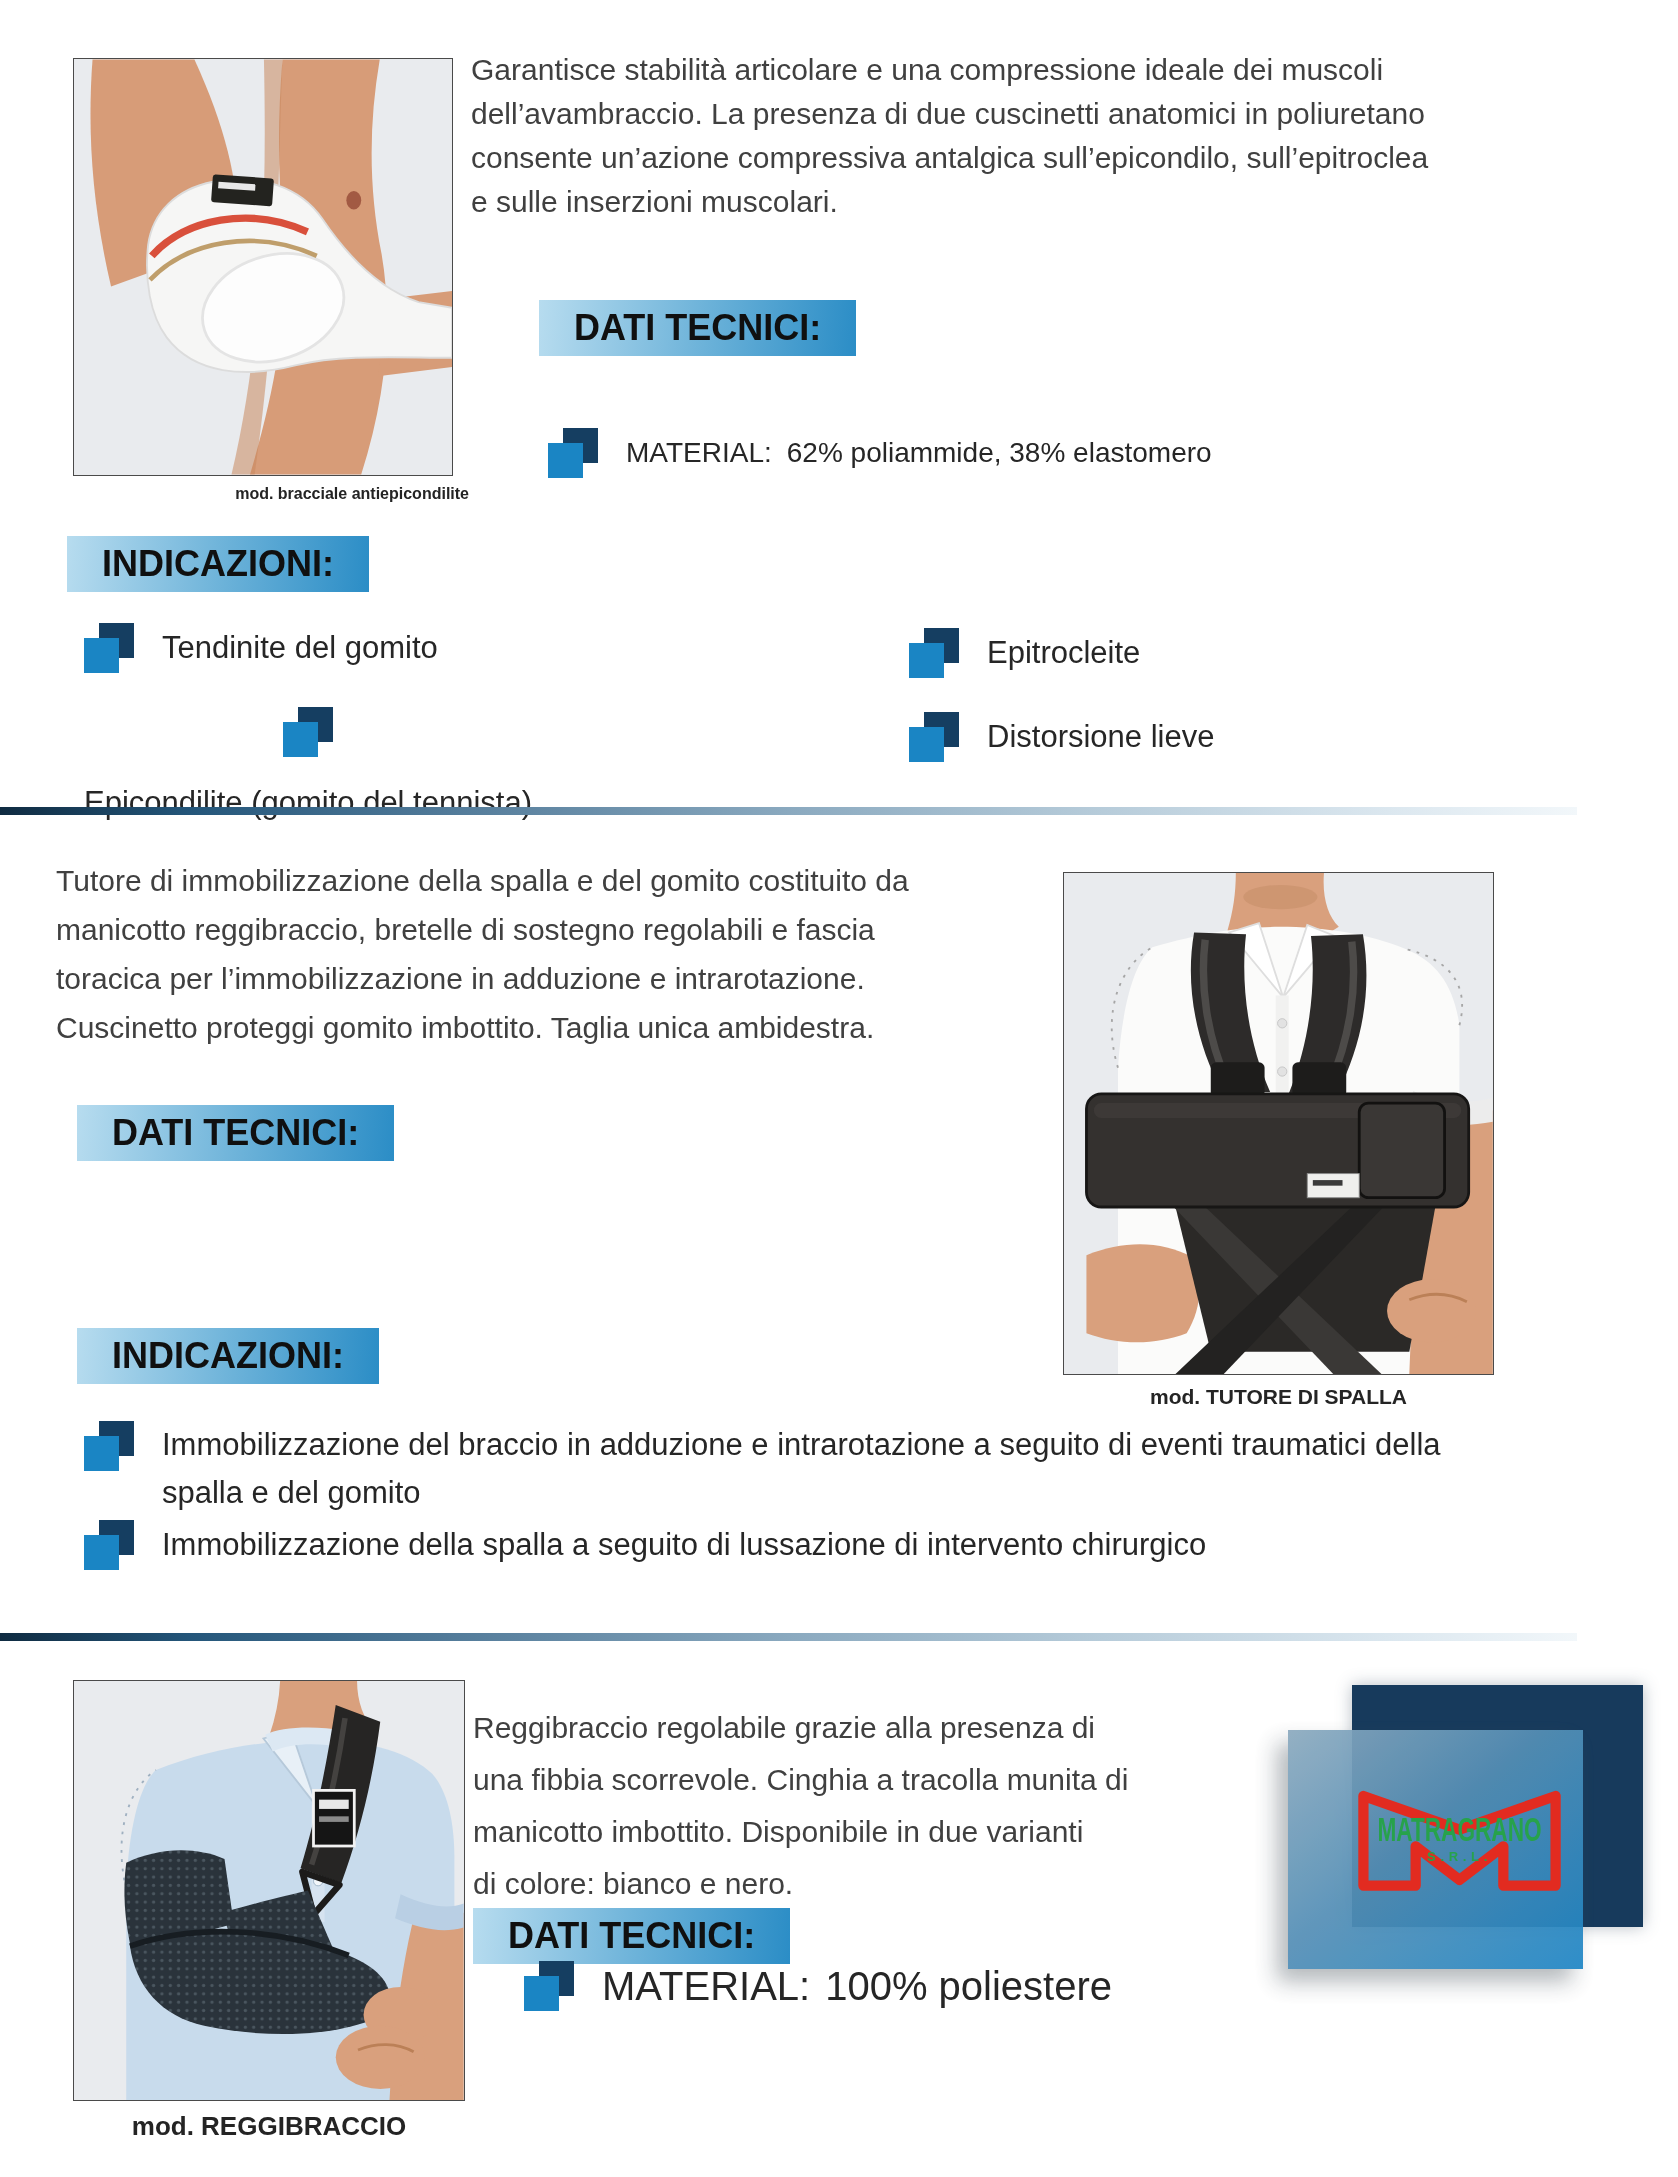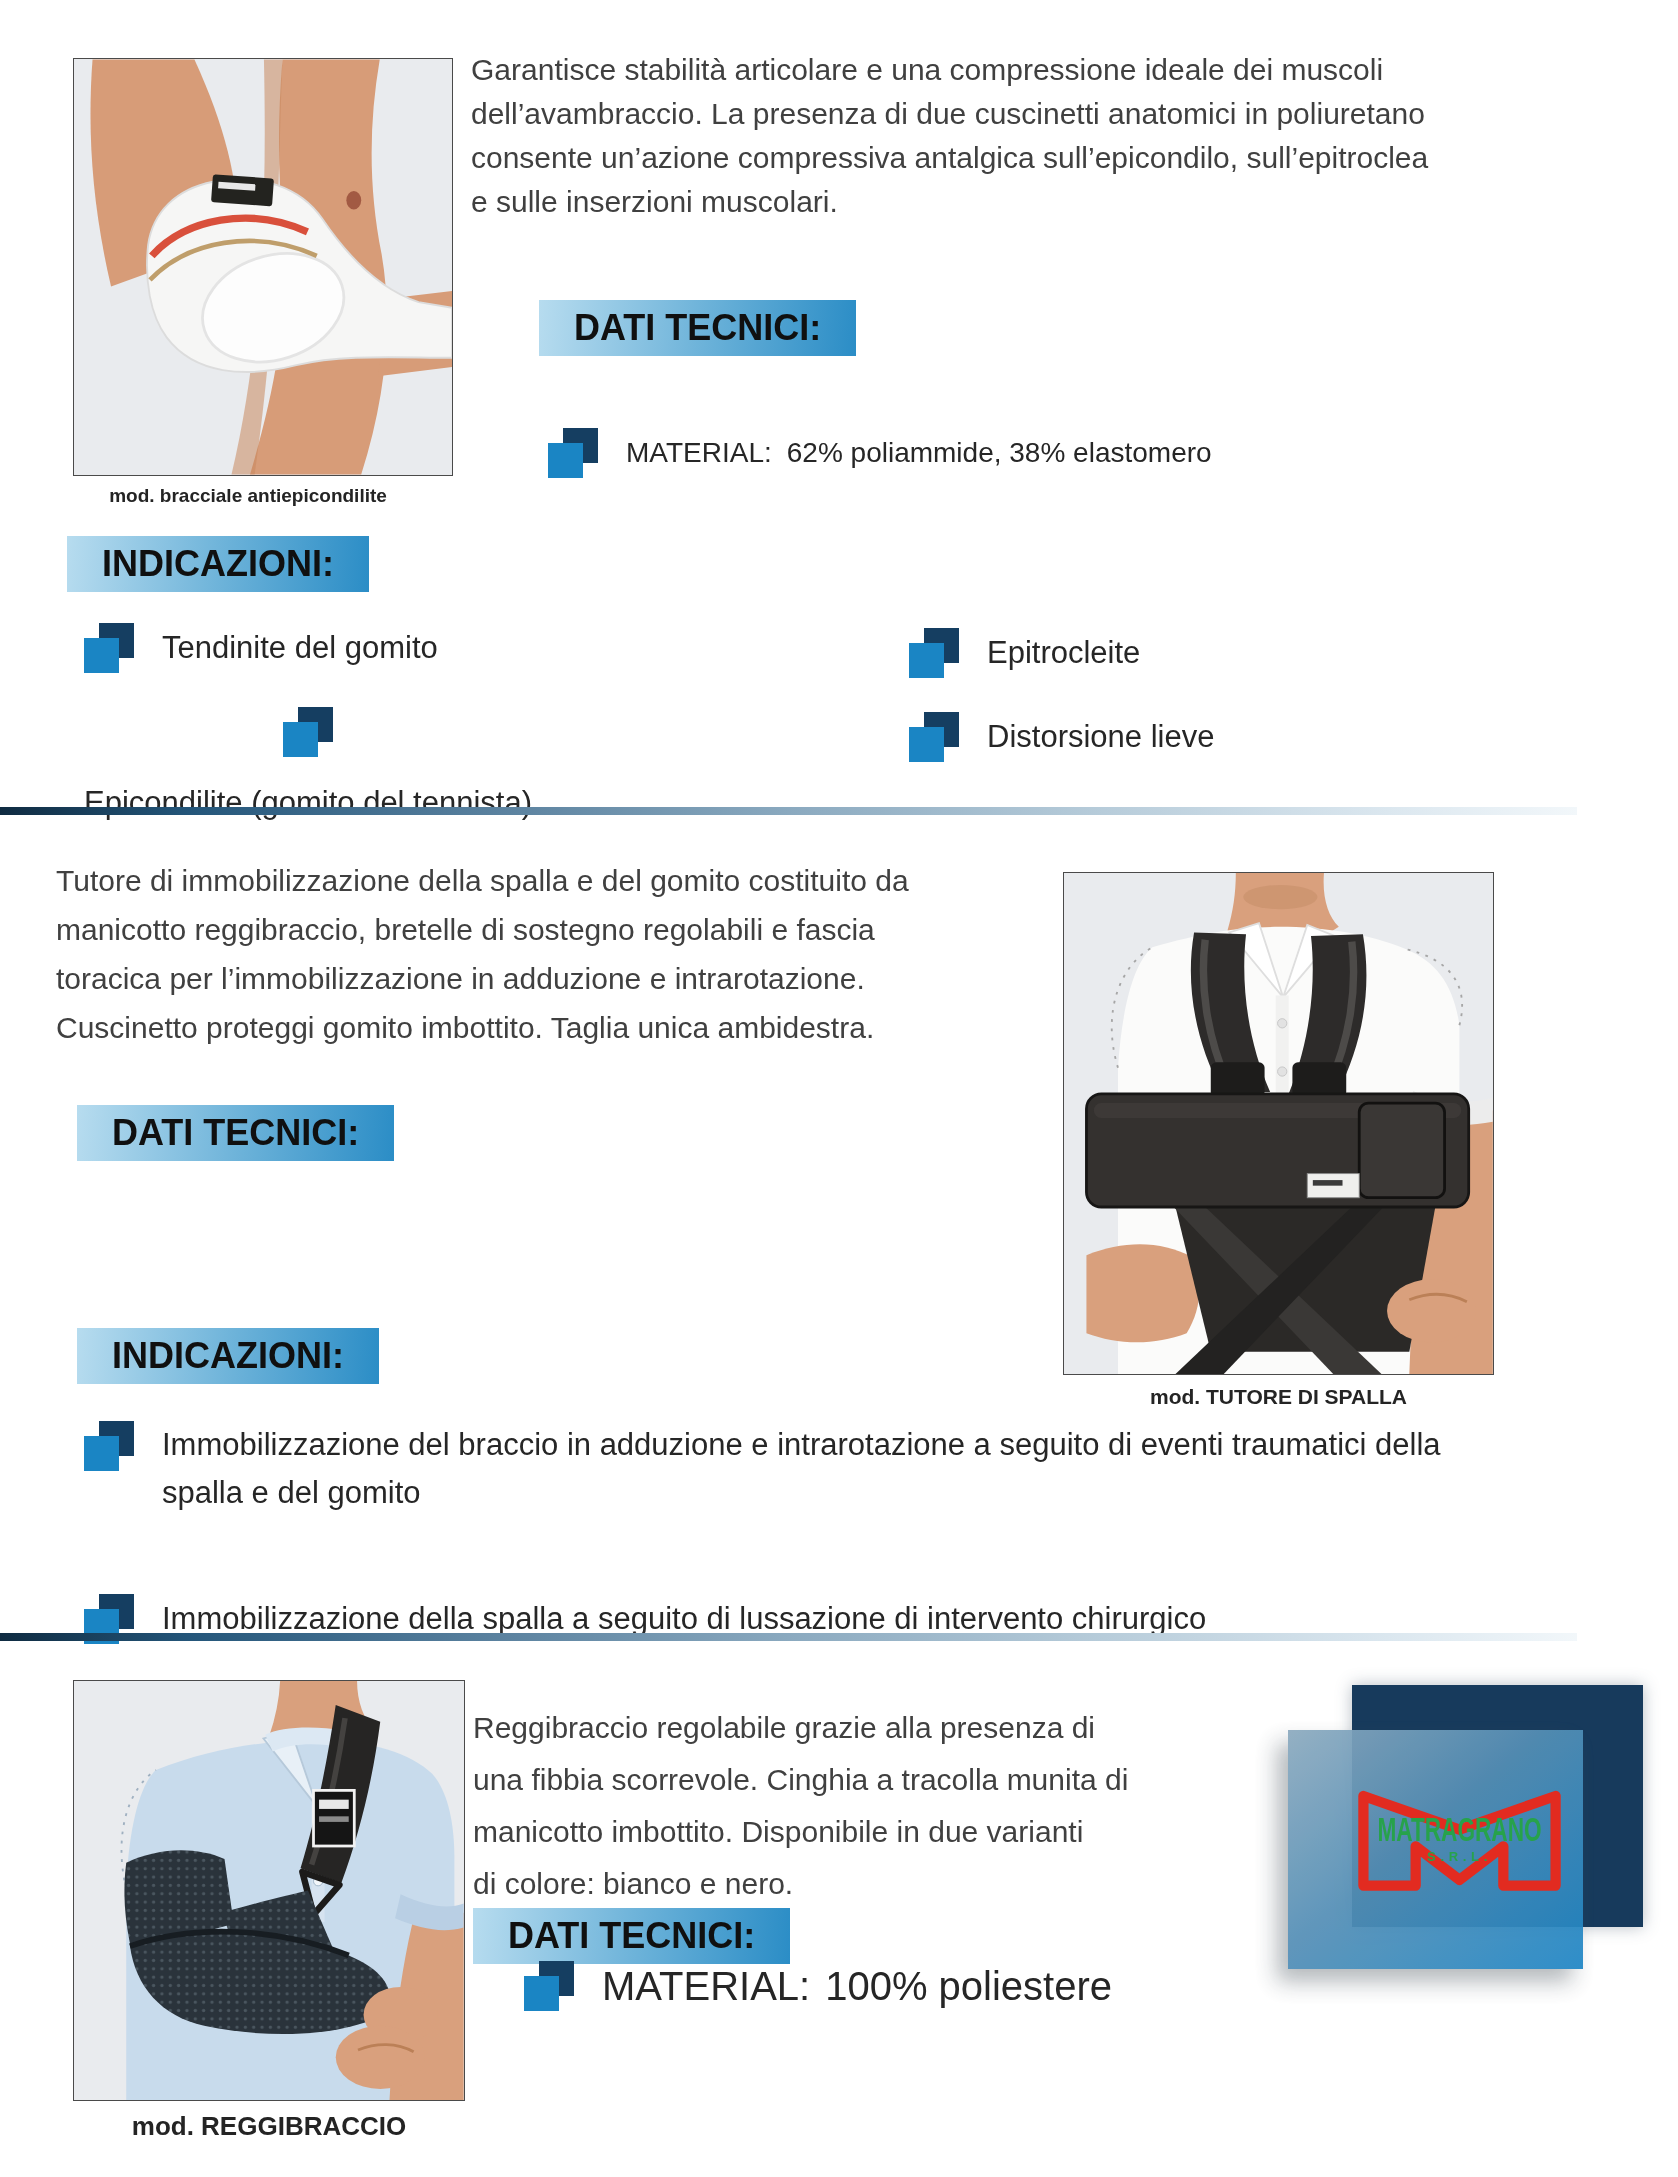--- a/index.html
+++ b/index.html
@@ -8,21 +8,21 @@
 
   
   .photo{position:absolute;margin:0;border:1.9px solid #4a4a4a;background:#e9ebee;box-sizing:border-box;}
   .photo svg{display:block;width:100%;height:100%;}
   .photo1{left:73px;top:58px;width:380px;height:418px;}
   .photo2{left:1063px;top:872px;width:431px;height:503px;}
   .photo3{left:73px;top:1680px;width:392px;height:421px;}
 
   
   .caption{position:absolute;text-align:center;font-weight:700;color:#242424;}
-  .cap1{left:58px;top:485px;width:380px;font-size:19px;}
+  .cap1{left:89px;top:485px;width:380px;font-size:16px;text-align:right;}
   .cap2{left:1063px;top:1385px;width:431px;font-size:21px;}
   .cap3{left:73px;top:2111px;width:392px;font-size:26px;}
 
   
   .para{position:absolute;font-size:30px;line-height:44px;white-space:nowrap;color:#404040;}
   .para1{left:471px;top:48px;}
   .para2{left:56px;top:856px;line-height:49px;}
   .para3{left:473px;top:1702px;line-height:52px;}
 
   
@@ -44,21 +44,21 @@
   .mlabel{margin-right:15px;}
   .mat1{left:548px;top:428px;font-size:28px;}
   .mat2{left:89px;top:1182px;align-items:flex-start;}
   .mat2 .mat-lines{font-size:32px;line-height:50px;}
   .mat-indent{margin-left:175px;}
   .mat3{left:524px;top:1914px;font-size:40px;margin-top:47px;}
   .b1a{left:84px;top:623px;} .b1b{left:84px;top:707px;flex-direction:column;}
   .b1c{left:909px;top:628px;} .b1d{left:909px;top:712px;}
   .b2a{left:84px;top:1421px;align-items:flex-start;}
   .b2a .itext{line-height:48px;white-space:nowrap;}
-  .b2b{left:84px;top:1594px;}
+  .b2b{left:84px;top:1520px;}
 
   
   .divider{position:absolute;left:0;width:1577px;height:7.5px;
     background:linear-gradient(90deg,#0f2b41 0%,#24567a 12%,#567e9c 30%,#8aa9bf 50%,#b7ccda 70%,#dbe7ef 88%,#f2f7fa 100%);}
   .div1{top:807px;} .div2{top:1633px;}
 
   
   .logo-navy{position:absolute;left:1352px;top:1685px;width:291px;height:242px;background:#173a5c;
              box-shadow:0 0 15px rgba(50,70,90,.35);}
   .logo-light{position:absolute;left:1288px;top:1730px;width:295px;height:239px;

